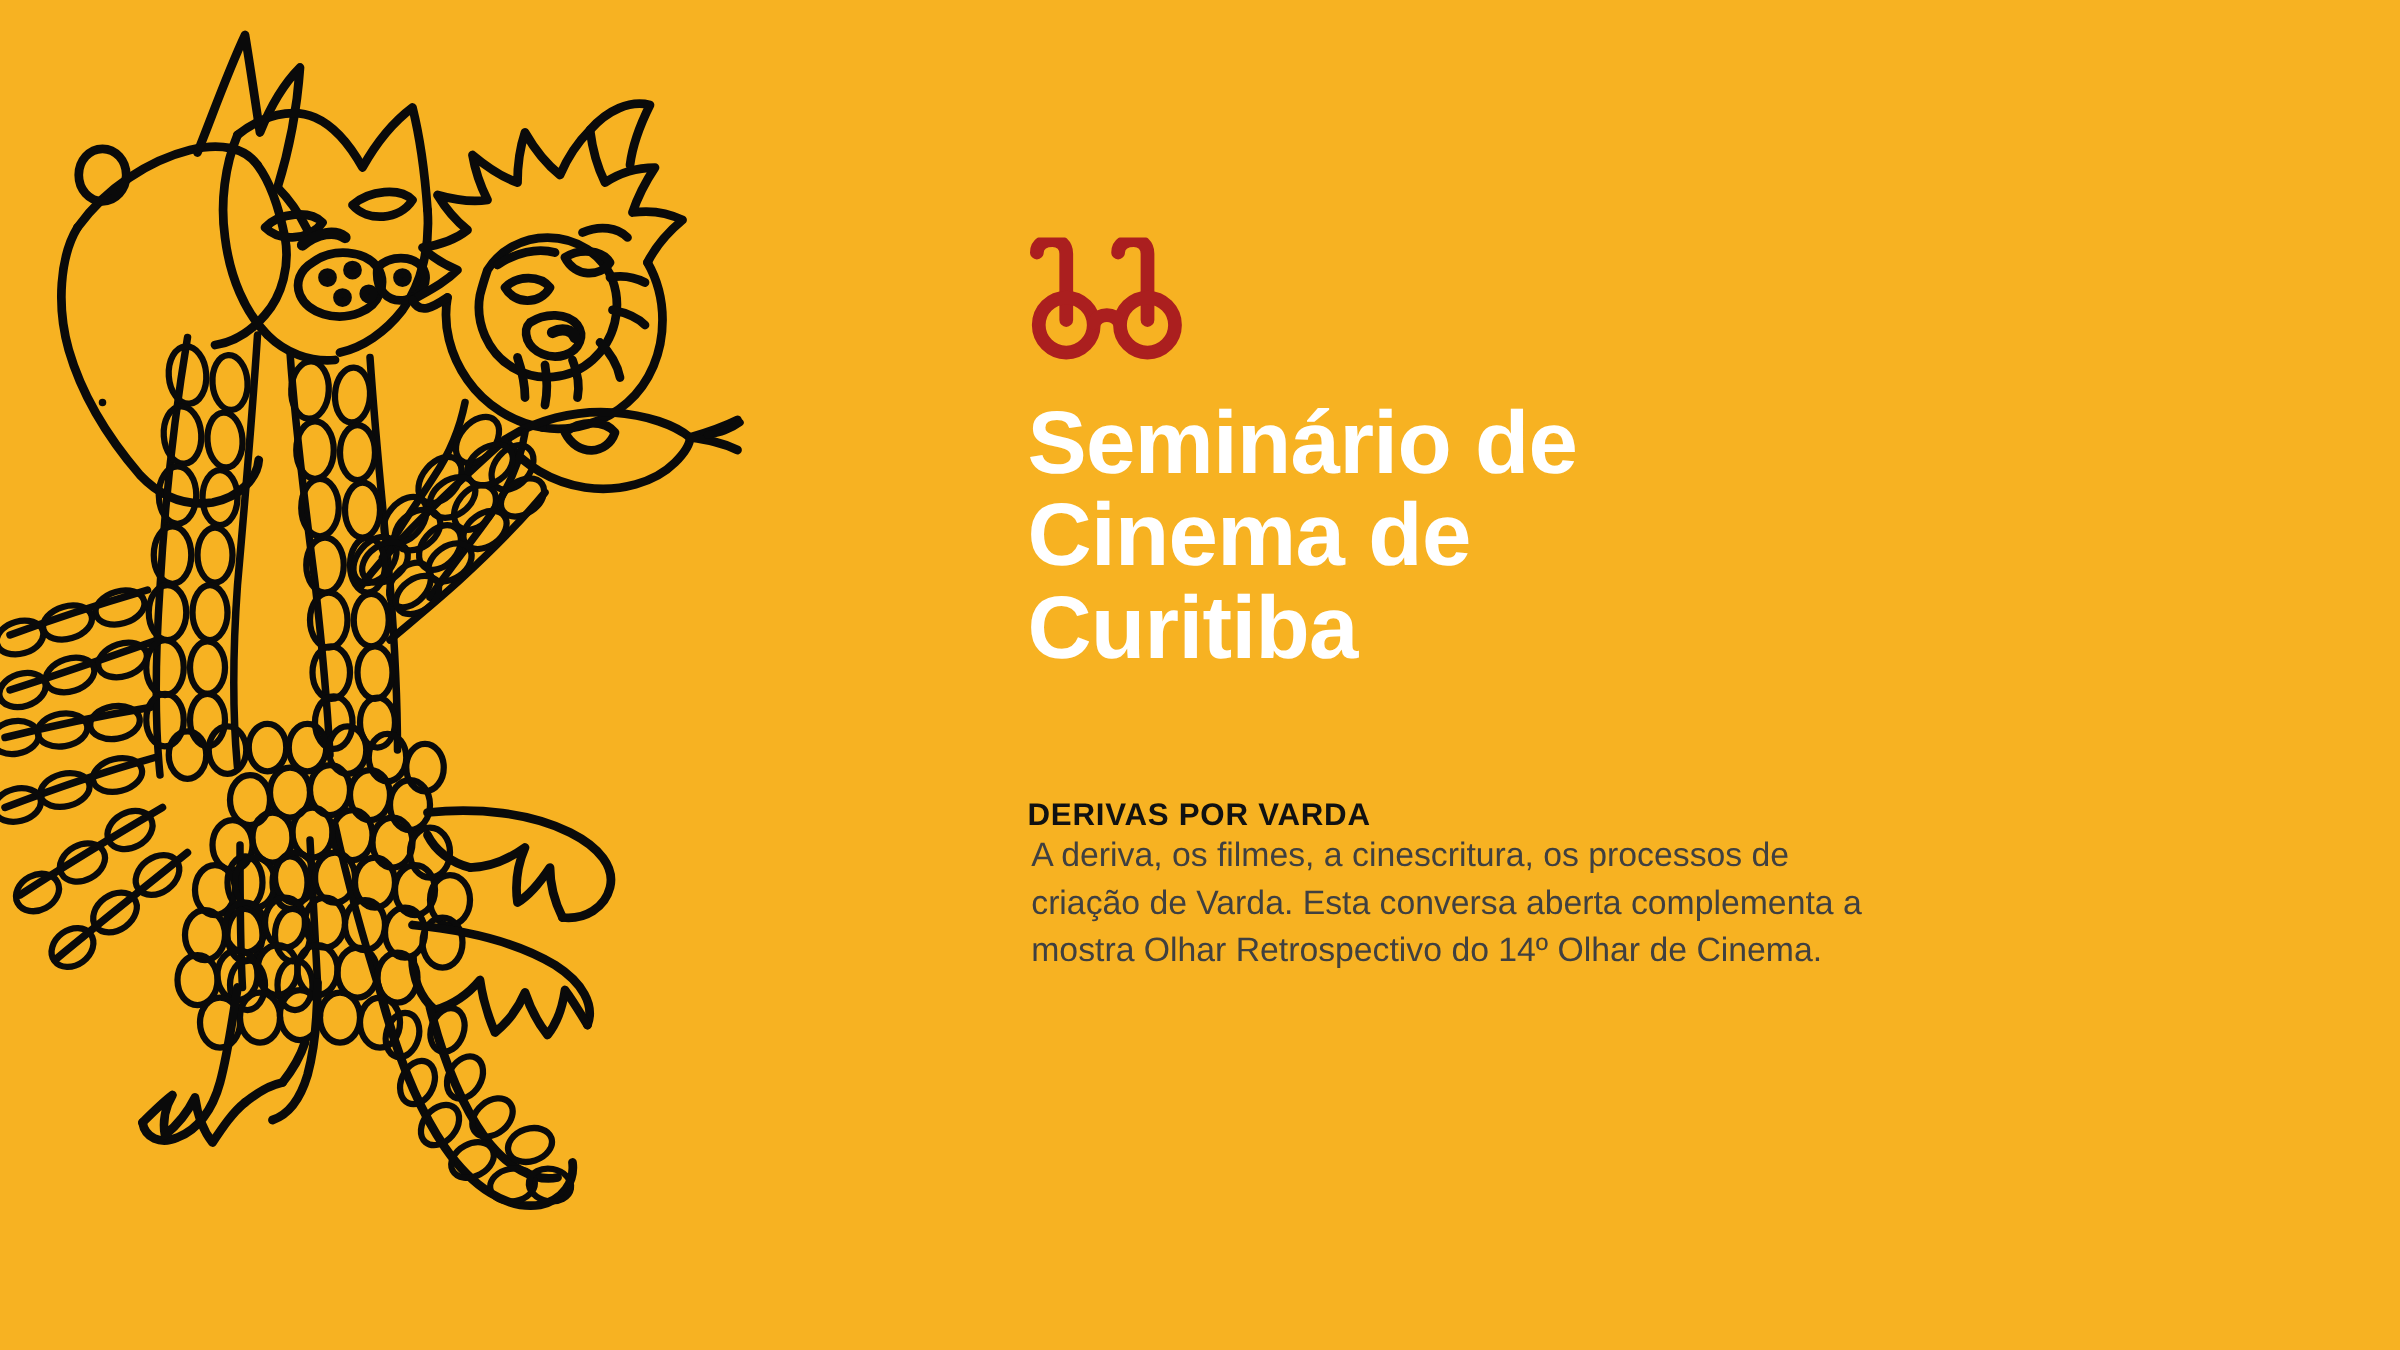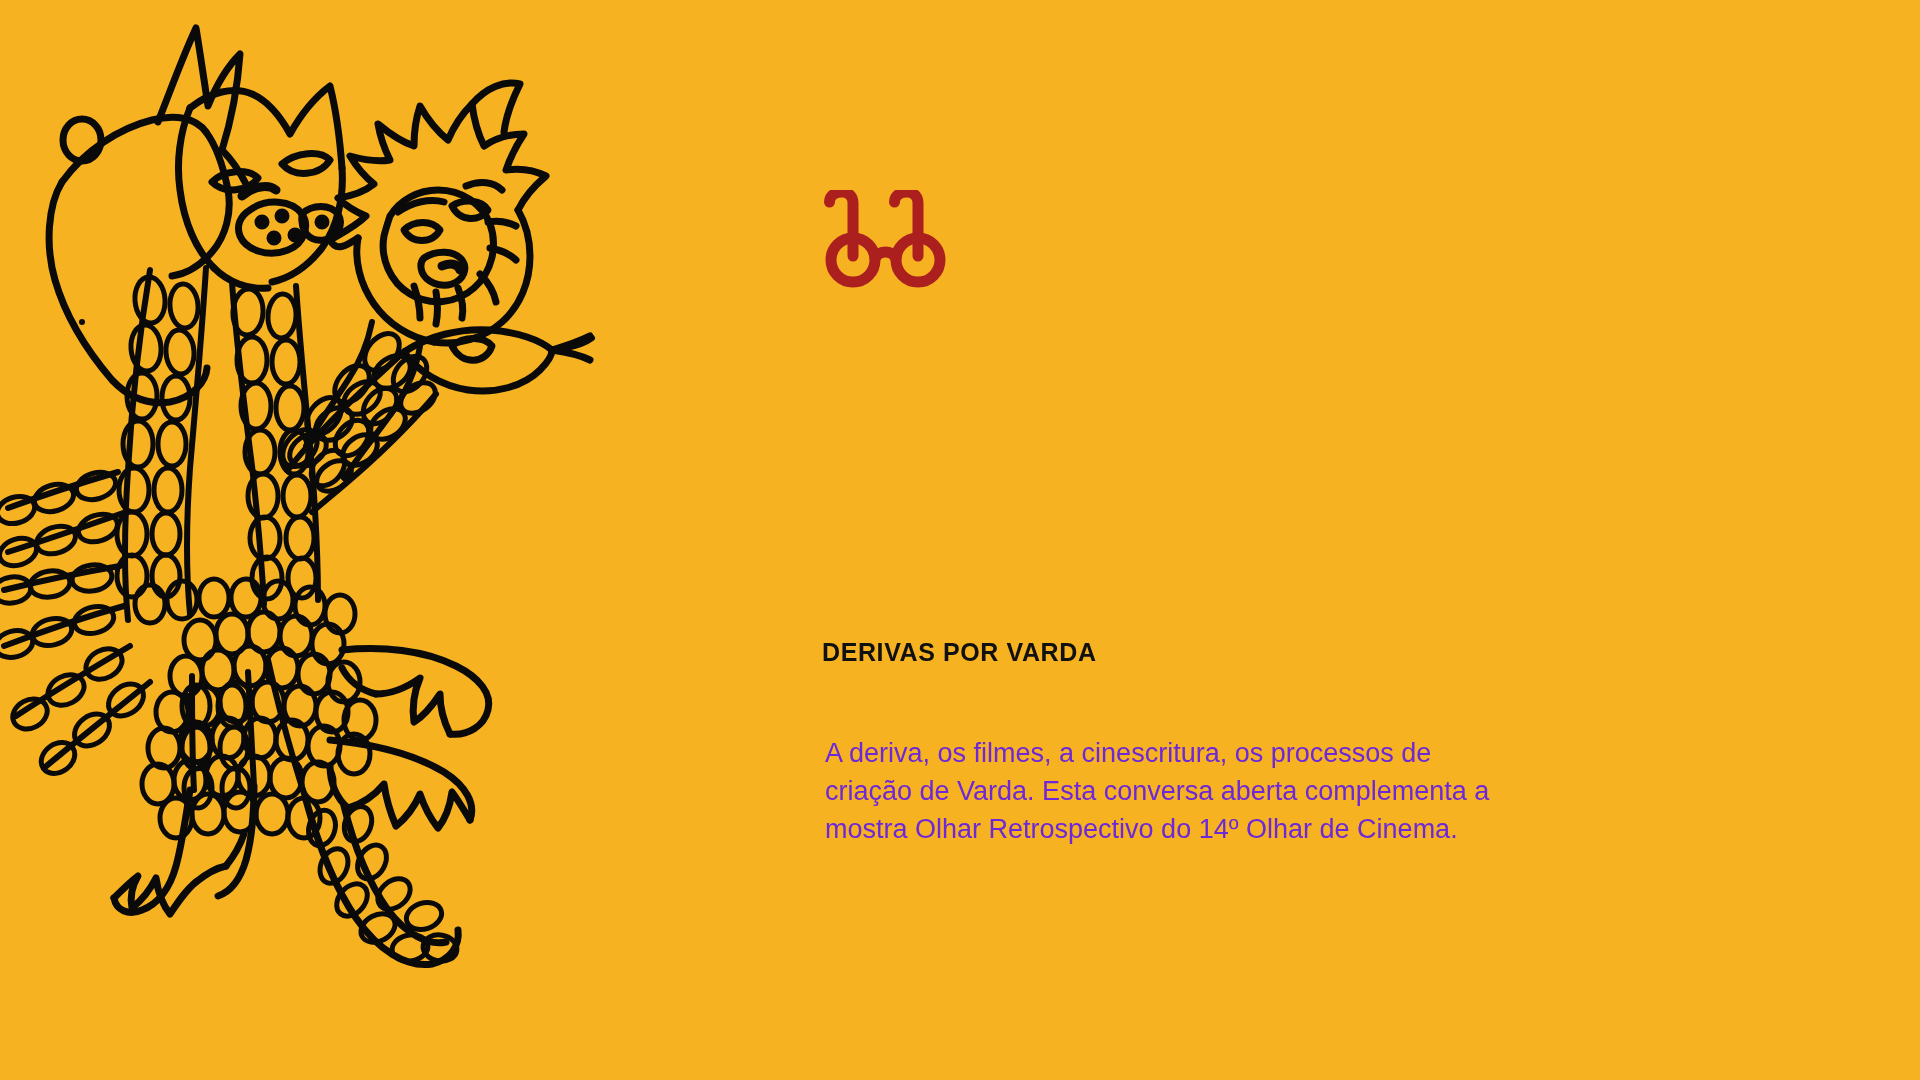--- a/index.html
+++ b/index.html
@@ -86,27 +86,27 @@
     line-height: 30px;
     font-weight: bold;
     letter-spacing: 0.6px;
     color: #111111;
     text-align: right;
   }
 
   #section-body {
     position: absolute;
     left: 3px;
-    top: 734px;
+    top: 665px;
     width: 700px;
     margin: 0;
     font-size: 27px;
     line-height: 38px;
     font-weight: normal;
-    color: #6d28d9;
+    color: #404040;
   }
 </style>
 </head>
 <body>
 
 <div id="poster">
 
   <div id="illustration">
     <svg viewBox="0 0 760 1080" xmlns="http://www.w3.org/2000/svg" fill="none" stroke="#0a0a0a" stroke-linecap="round" stroke-linejoin="round">
 
@@ -404,19 +404,22 @@
 
         <path d="M72.5 12 C 72.5 5, 79 2, 85 2 C 91 2, 96 6, 96 13 L 96 66"></path>
 
         <circle cx="31" cy="70" r="22"></circle>
         <circle cx="96" cy="70" r="22"></circle>
 
         <path d="M53 68 C 58 60, 69 60, 74 68"></path>
       </svg>
     </div>
 
+    <h1 id="poster-title">Seminário de
+Cinema de
+Curitiba</h1>
 
     <h2 id="section-heading">DERIVAS POR VARDA</h2>
 
     <p id="section-body">A deriva, os filmes, a cinescritura, os processos de criação de Varda. Esta conversa aberta complementa a mostra Olhar Retrospectivo do 14º Olhar de Cinema.</p>
 
   </div>
 </div>
 
 </body></html>

